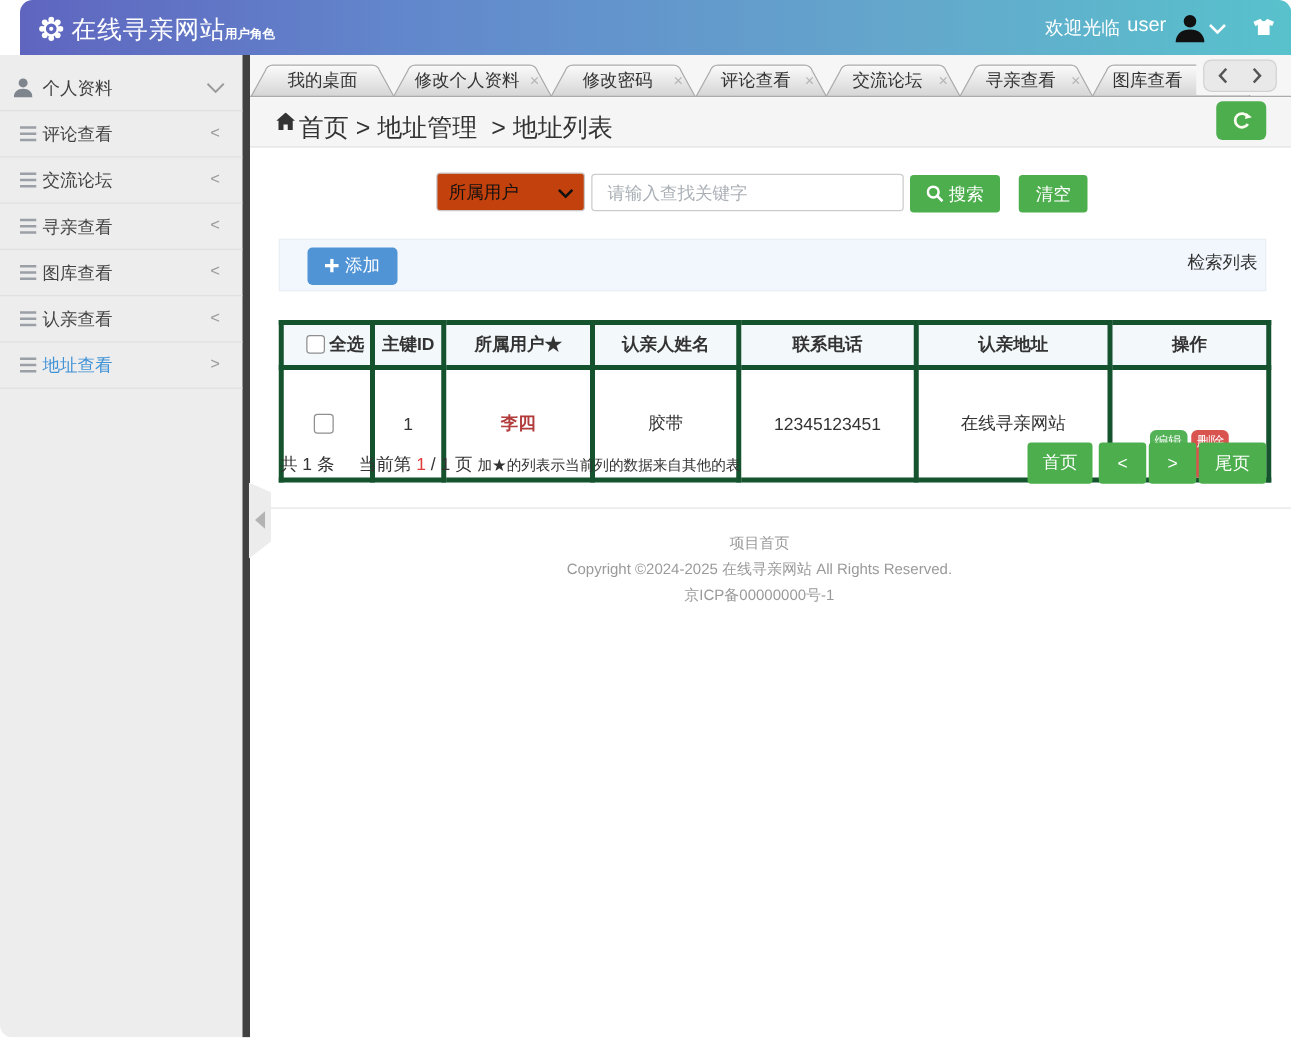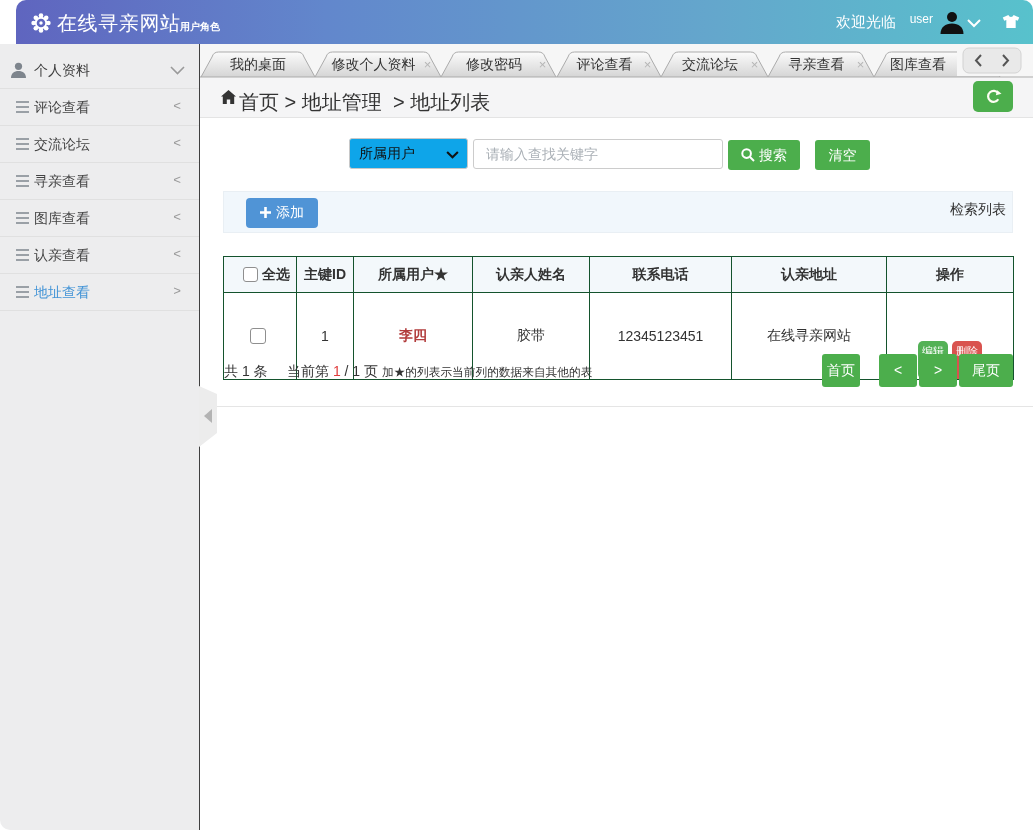--- a/index.html
+++ b/index.html
@@ -5,45 +5,45 @@
 <style>
 *{margin:0;padding:0;box-sizing:border-box;}
 html,body{width:1033px;height:830px;background:#fff;}
 body{font-family:"Liberation Sans",sans-serif;font-size:14px;color:#333;}
 .page{position:relative;width:1033px;height:830px;background:#fff;border-radius:10px;overflow:hidden;}
 
 .topbar{position:absolute;left:16px;top:0;width:1033px;height:44px;background:linear-gradient(90deg,#5f65bf 0%,#6287cc 30%,#64a7cc 68%,#57c3cc 100%);border-radius:10px 10px 0 0;padding-left:20px;}
 .logo{position:absolute;left:41px;top:10px;color:#fff;font-size:20px;letter-spacing:0.6px;}
 .logosub{position:absolute;left:164px;top:20px;color:#fff;font-size:10px;font-weight:bold;}
 .welcome{position:absolute;right:153px;top:13px;color:#fff;font-size:15px;}
-.uname{position:absolute;right:116px;top:12px;color:#fff;font-size:12px;}
-
-.sidebar{position:absolute;left:0;top:44px;width:200px;height:786px;background:#ededee;border-right:1px solid #404040;padding-top:8px;}
+.uname{position:absolute;right:116px;top:12px;color:#fff;font-size:16px;}
+
+.sidebar{position:absolute;left:0;top:44px;width:200px;height:786px;background:#ededee;border-right:6px solid #404040;padding-top:8px;}
 .mitem{position:relative;height:37px;line-height:36px;border-bottom:1px solid #e0e0e0;color:#444;font-size:14px;padding-left:34px;}
 .mitem .arr{position:absolute;right:18px;top:0;color:#9a9a9a;font-size:13px;font-family:"Liberation Mono",monospace;}
 .mitem.blue{color:#4193d6;}
 .icon-bars{position:absolute;left:16px;top:12px;width:13px;height:12px;}
 .icon-bars i{display:block;height:2px;background:#9aa0a6;margin-bottom:3px;}
 .tabstrip{position:absolute;left:200px;top:44px;width:833px;height:34px;background:#f6f6f6;}
 .crumb{position:absolute;left:200px;top:78px;width:833px;height:40px;background:#f5f5f6;border-bottom:1px solid #e4e4e4;}
 .crumb .txt{position:absolute;left:39px;top:11px;font-size:20px;color:#333;}
 .btn-refresh{position:absolute;left:773px;top:3px;width:40px;height:31px;background:#4cae4c;border-radius:5px;}
 
-.sel{position:absolute;left:349px;top:138px;width:119px;height:31px;border:1px solid #c8c8c8;border-radius:3px;background:#0ea5e9;line-height:29px;padding-left:9px;font-size:14px;color:#111;}
+.sel{position:absolute;left:349px;top:138px;width:119px;height:31px;border:1px solid #c8c8c8;border-radius:3px;background:#c2410c;line-height:29px;padding-left:9px;font-size:14px;color:#111;}
 .inp{position:absolute;left:473px;top:139px;width:250px;height:30px;border:1px solid #ccc;border-radius:3px;background:#fff;line-height:28px;padding-left:12px;font-size:14px;color:#aab0b6;}
 .btn{display:inline-block;text-align:center;color:#fff;background:#4cae4c;border-radius:3px;font-size:14px;}
 .btn-search{position:absolute;left:728px;top:140px;width:72px;height:30px;line-height:30px;}
 .btn-clear{position:absolute;left:815px;top:140px;width:55px;height:30px;line-height:30px;}
 
 .toolbar{position:absolute;left:223px;top:191px;width:790px;height:42px;background:#f1f7fc;border:1px solid #e9eff4;}
 .btn-add{position:absolute;left:22px;top:6px;width:72px;height:30px;background:#5094d6;border-radius:4px;color:#fff;text-align:center;line-height:29px;font-size:14px;}
 .lbl-list{position:absolute;right:6px;top:9px;color:#333;font-size:14px;}
 
 table.grid{position:absolute;left:223px;top:256px;width:790px;border-collapse:collapse;table-layout:fixed;}
-table.grid th,table.grid td{border:1px solid #14532d;text-align:center;font-size:14px;color:#333;}
+table.grid th,table.grid td{border:4px solid #14532d;text-align:center;font-size:14px;color:#333;}
 table.grid th{height:36px;background:#f3f8fb;font-weight:bold;}
 table.grid td{height:40px;background:#fff;}
 .red{color:#b23c3c;font-weight:bold;}
 .cb{display:inline-block;width:15px;height:15px;border:1px solid #8f8f8f;border-radius:3px;background:#fff;vertical-align:-3px;}
 .btn-sm{display:inline-block;height:38px;line-height:21px;padding:0 4px;border-radius:5px;color:#fff;font-size:11px;margin-top:48px;}
 .g{background:#53b156;}
 .r{background:#d9534f;}
 
 .pginfo{position:absolute;left:224px;top:363px;font-size:14px;color:#333;}
 .pgbtn{position:absolute;top:354px;height:33px;background:#4cae4c;color:#fff;text-align:center;line-height:33px;font-size:14px;border-radius:3px;}
@@ -226,23 +226,28 @@
       <td><span class="red">李四</span></td>
       <td>胶带</td>
       <td>12345123451</td>
       <td>在线寻亲网站</td>
       <td><span class="btn-sm g">编辑</span> <span class="btn-sm r">删除</span></td>
     </tr>
   </tbody>
     </table>
 
   <div class="pginfo">共 1 条&nbsp;&nbsp;&nbsp;&nbsp;&nbsp;当前第&nbsp;<span style="color:#e03c3c;">1</span>&nbsp;/ 1 页&nbsp;<span style="font-size:11.7px;">加★的列表示当前列的数据来自其他的表</span></div>
-  <div class="pgbtn" style="left:822px;width:38px;font-family:Liberation Serif, serif;">首页</div>
+  <div class="pgbtn" style="left:822px;width:52px;font-family:Liberation Serif, serif;">首页</div>
   <div class="pgbtn" style="left:879px;width:38px;">&lt;</div>
   <div class="pgbtn" style="left:919px;width:38px;">&gt;</div>
   <div class="pgbtn" style="left:959px;width:54px;">尾页</div>
 
   <div class="footline"></div>
+  <div class="footer">
+    <div>项目首页</div>
+    <div>Copyright ©2024-2025 在线寻亲网站 All Rights Reserved.</div>
+    <div>京ICP备00000000号-1</div>
+  </div>
 
   <div class="handle">
       <i></i>
     </div>
 </div>
 
 </body></html>

